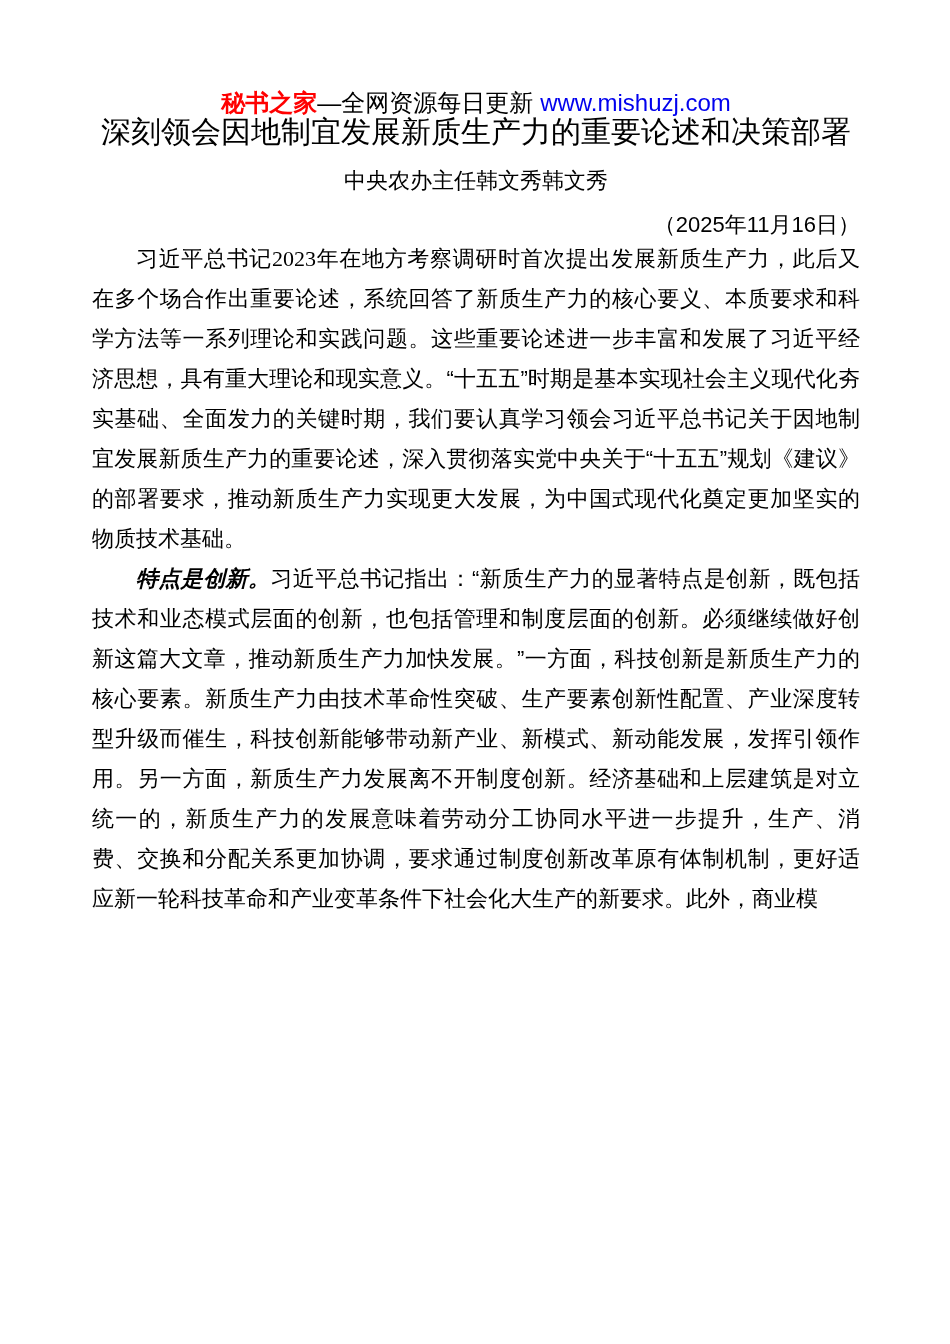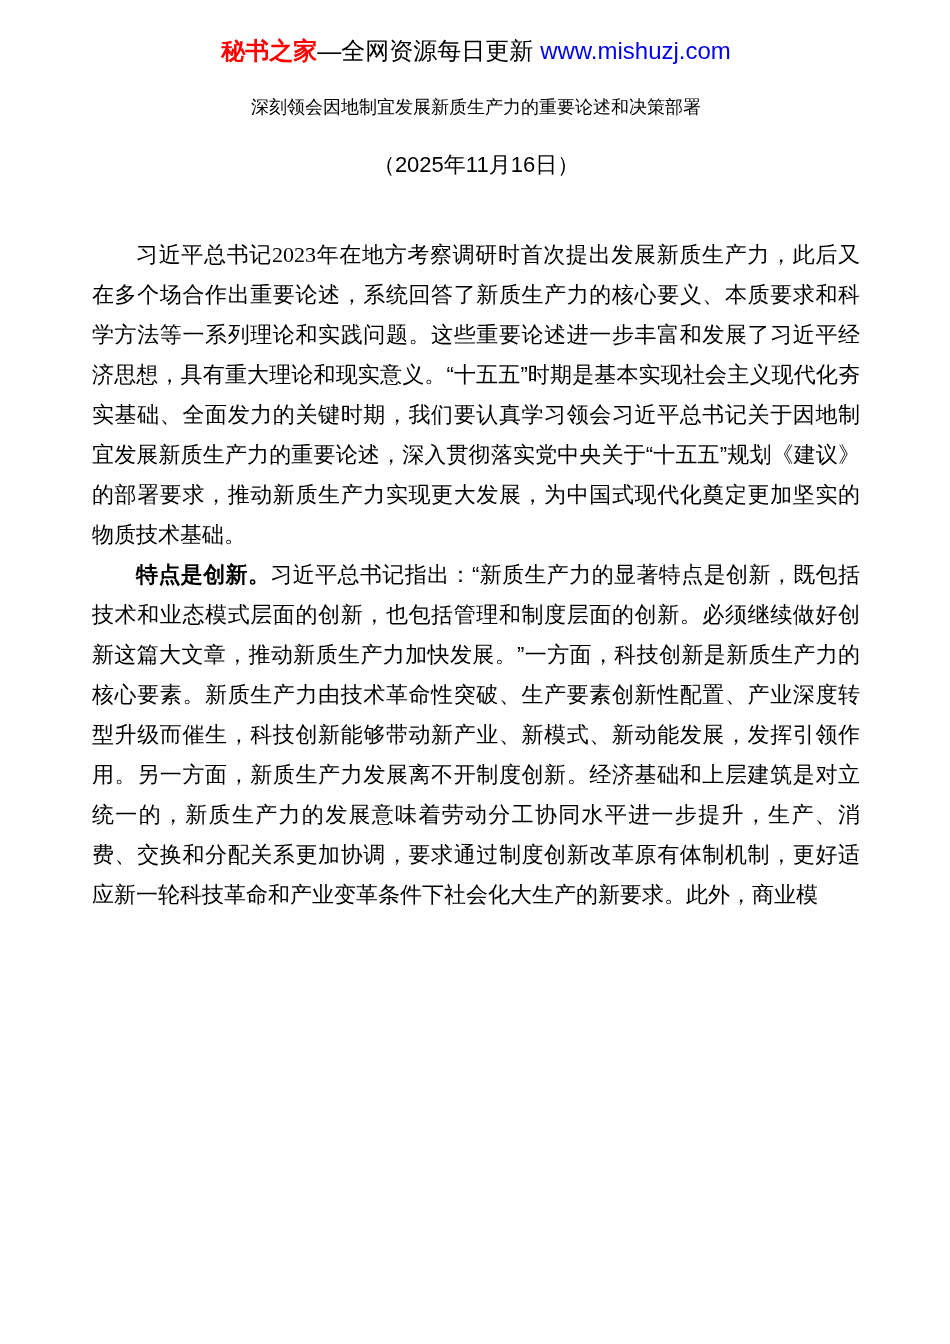--- a/index.html
+++ b/index.html
@@ -1,78 +1,77 @@
 <!DOCTYPE html>
 <html><head>
 <meta charset="utf-8">
 <style>
   html, body { margin: 0; padding: 0; background: #ffffff; }
   .page {
     position: relative;
     width: 950px;
     height: 1344px;
     box-sizing: border-box;
-    padding: 36px 90px 0 92px;
+    padding: 88px 90px 0 92px;
     background: #ffffff;
     overflow: hidden;
     color: #000000;
     font-family: "Liberation Sans", sans-serif;
   }
   .hdr {
     text-align: center;
     font-size: 24px;
     line-height: 30px;
     white-space: nowrap;
   }
   .brand { color: #ff0000; font-weight: bold; }
   .tagline { color: #000000; }
   .url { color: #0101ee; margin-left: 7px; }
   .title {
-    margin-top: 27px;
     text-align: center;
-    font-size: 18px;
+    font-size: 30px;
     line-height: 28px;
   }
   .subtitle {
     margin-top: 21px;
     text-align: center;
     font-size: 22px;
     line-height: 28px;
   }
   .dateline {
-    margin-top: 30px;
-    text-align: center;
+    margin-top: 16px;
+    text-align: right;
     font-size: 22px;
     line-height: 28px;
   }
   .bodytext {
-    margin-top: 56px;
     font-size: 22px;
     line-height: 40px;
     text-align: justify;
   }
   .para {
     margin: 0;
     text-indent: 2em;
     word-break: break-all;
   }
-  .para .lead { font-weight: bold; }
+  .para .lead { font-weight: bold; font-style: italic; }
   .para .serif { font-family: "Liberation Serif", serif; }
 </style>
 </head>
 <body>
 
 <div class="page">
 
   <div class="hdr">
     <span class="brand">秘书之家</span><span class="tagline">—全网资源每日更新</span><span class="url">www.mishuzj.com</span>
   </div>
 
   <div class="title">深刻领会因地制宜发展新质生产力的重要论述和决策部署</div>
 
+  <div class="subtitle">中央农办主任韩文秀韩文秀</div>
 
   <div class="dateline">（2025年11月16日）</div>
 
   <div class="bodytext" id="document-body">
       <p class="para"><span>习近平总书记</span><span class="serif">2023</span><span>年在地方考察调研时首次提出发展新质生产力，此后又在多个场合作出重要论述，系统回答了新质生产力的核心要义、本质要求和科学方法等一系列理论和实践问题。这些重要论述进一步丰富和发展了习近平经济思想，具有重大理论和现实意义。“十五五”时期是基本实现社会主义现代化夯实基础、全面发力的关键时期，我们要认真学习领会习近平总书记关于因地制宜发展新质生产力的重要论述，深入贯彻落实党中央关于“十五五”规划《建议》的部署要求，推动新质生产力实现更大发展，为中国式现代化奠定更加坚实的物质技术基础。</span></p>
       <p class="para"><span class="lead">特点是创新。</span><span>习近平总书记指出：“新质生产力的显著特点是创新，既包括技术和业态模式层面的创新，也包括管理和制度层面的创新。必须继续做好创新这篇大文章，推动新质生产力加快发展。”一方面，科技创新是新质生产力的核心要素。新质生产力由技术革命性突破、生产要素创新性配置、产业深度转型升级而催生，科技创新能够带动新产业、新模式、新动能发展，发挥引领作用。另一方面，新质生产力发展离不开制度创新。经济基础和上层建筑是对立统一的，新质生产力的发展意味着劳动分工协同水平进一步提升，生产、消费、交换和分配关系更加协调，要求通过制度创新改革原有体制机制，更好适应新一轮科技革命和产业变革条件下社会化大生产的新要求。此外，商业模</span></p>
     </div>
 
 </div>
 

